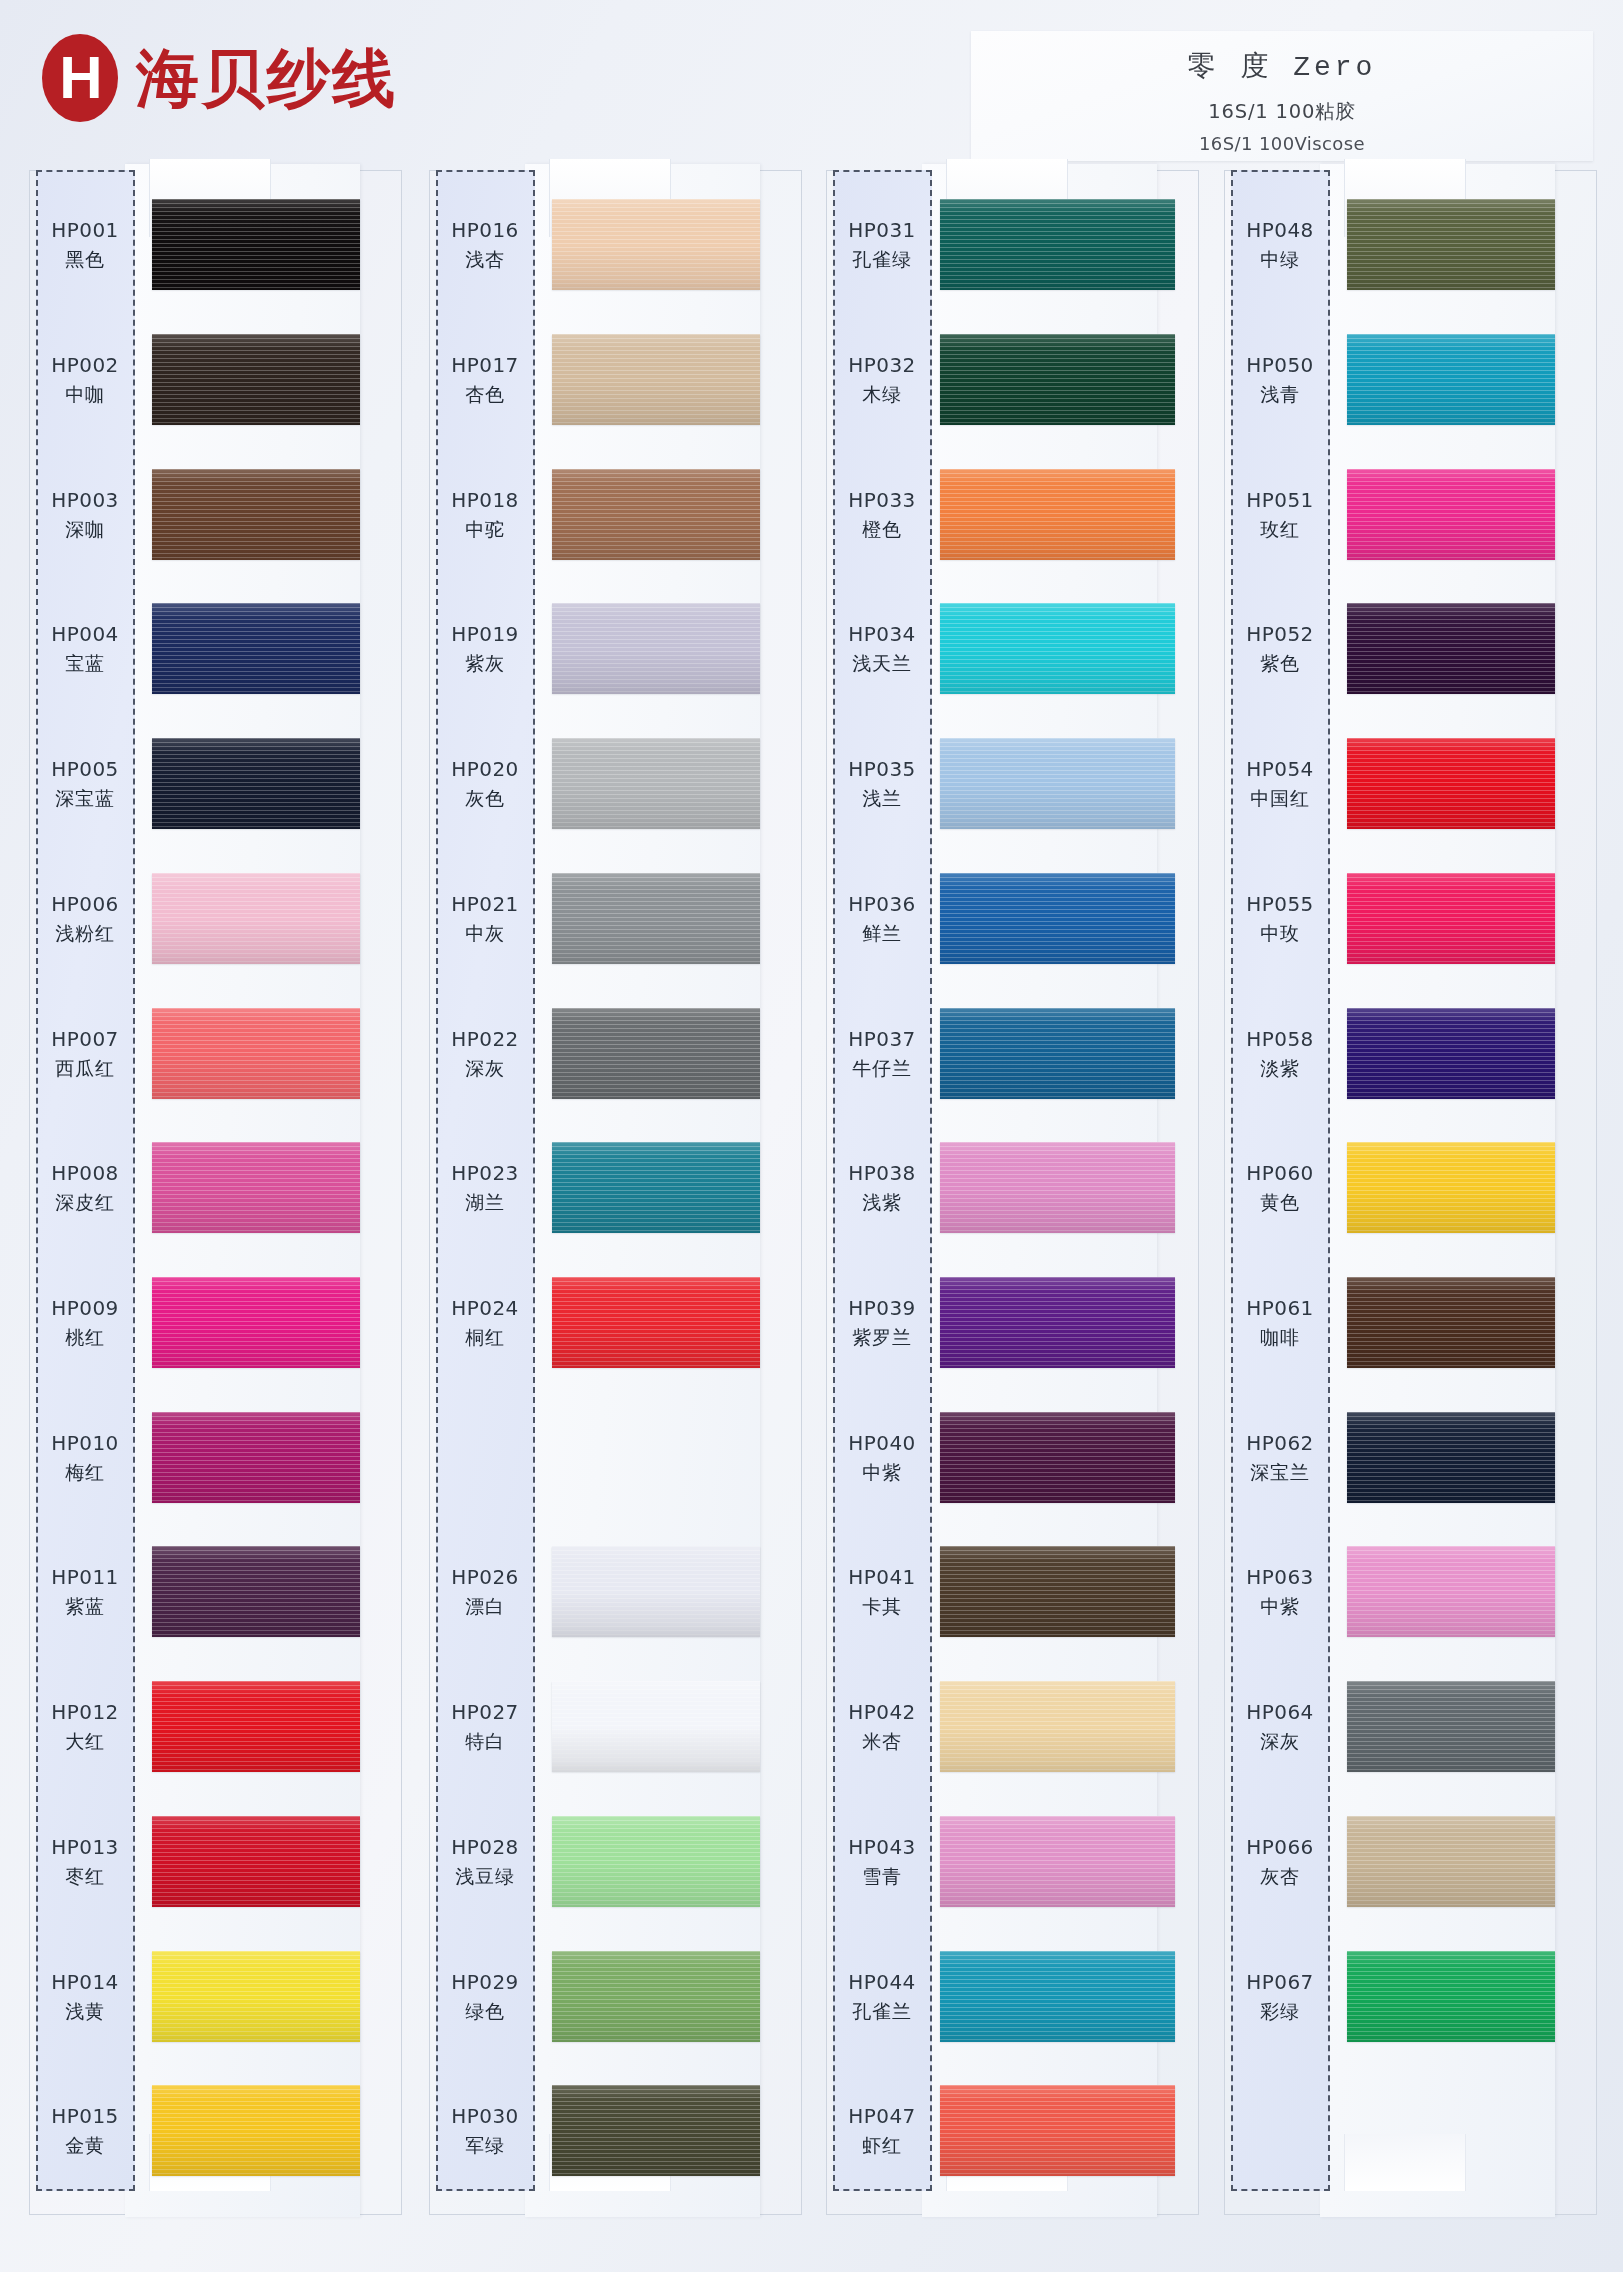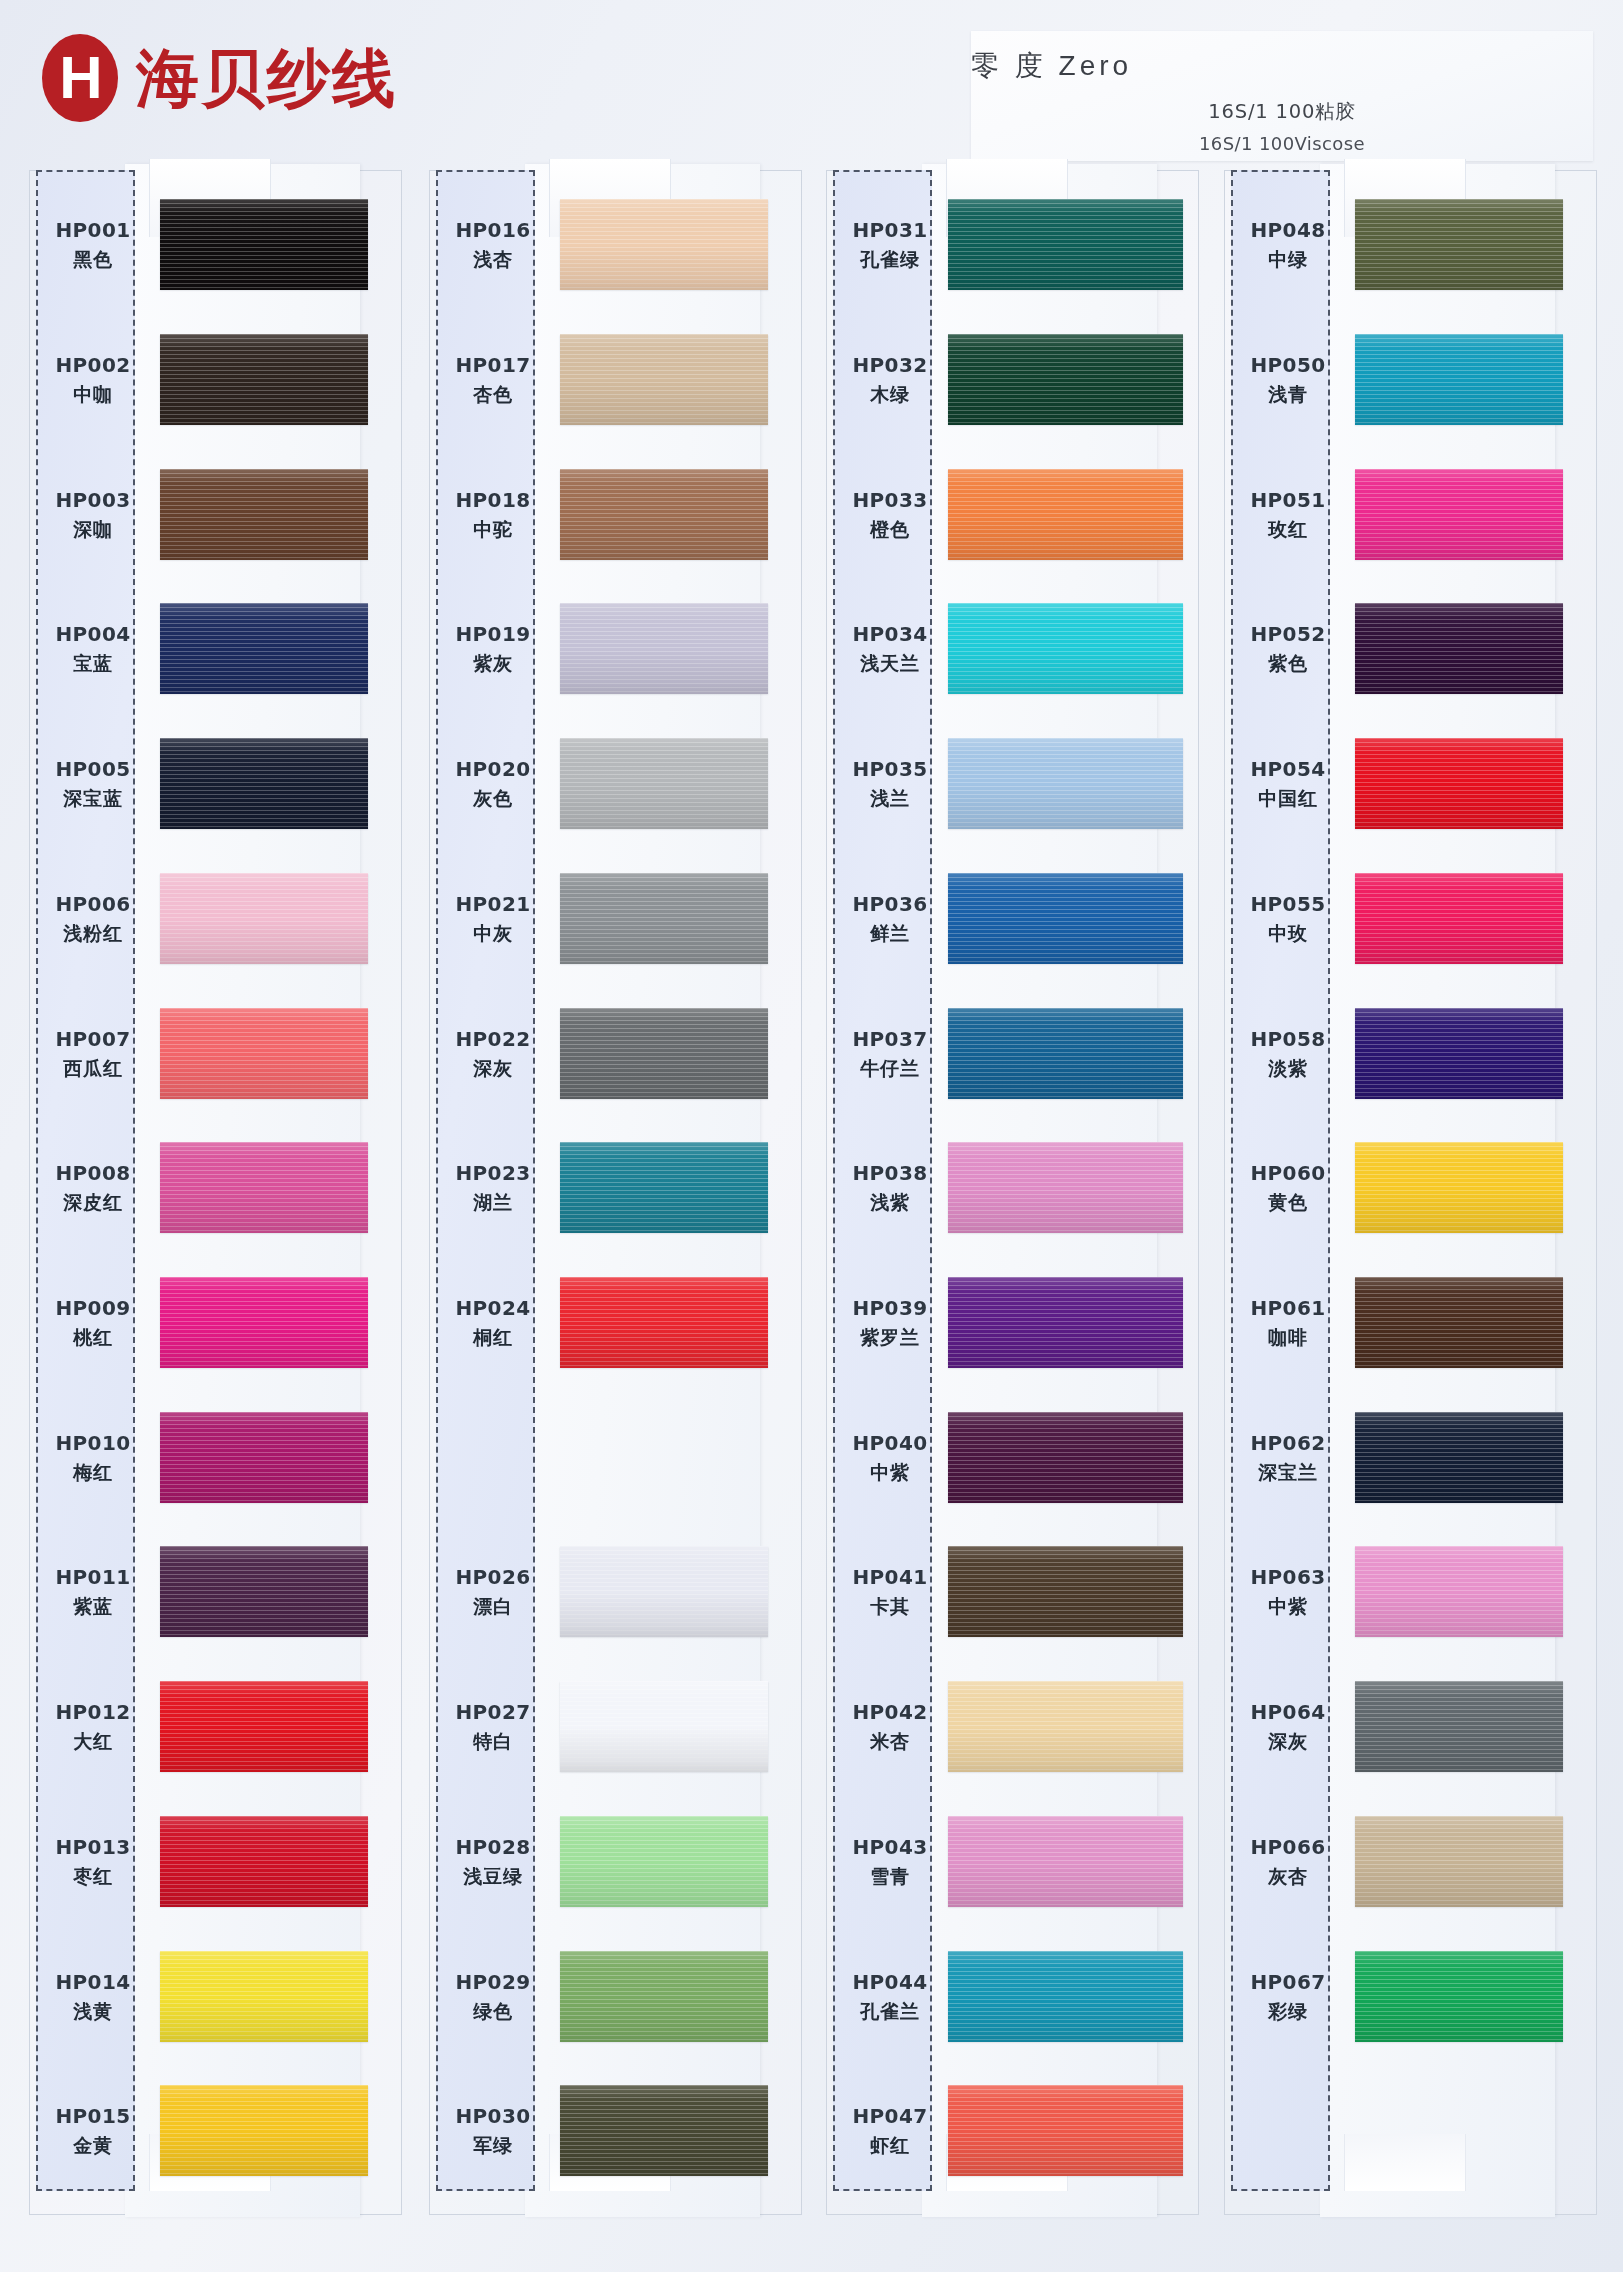--- a/index.html
+++ b/index.html
@@ -68,24 +68,25 @@
   #series-card {
     position: absolute;
     left: 971px; top: 31px;
     width: 622px; height: 130px;
     background: linear-gradient(160deg,#fdfdfe 0%,#f7f9fc 60%,#f1f4f9 100%);
     box-shadow: 0 0.8px 2.4px rgba(60,70,90,.10);
   }
   #series-title {
     position: absolute;
     left: 0; top: 16px; width: 100%;
+    text-align: center;
     font-size: 28px;
     color: #3b3f46;
     letter-spacing: 4px;
-    font-family: Liberation Sans, sans-serif;
+    font-family: Liberation Mono, monospace;
   }
   #series-spec-cn {
     position: absolute;
     left: 0; top: 67px; width: 100%;
     text-align: center;
     font-size: 19.5px;
     color: #41454c;
     letter-spacing: 0.8px;
     font-family: "DejaVu Sans", "Liberation Sans", sans-serif;
   }
@@ -160,24 +161,23 @@
     width: 99px;
     height: 2021px;
     background: linear-gradient(100deg,#dfe5f6 0%,#e6ebf9 40%,#dde4f5 100%);
     border: 2.4px dashed #4d5566;
     border-right-style: dashed;
   }
 
   
   .row {
     position: absolute;
-    left: 8px;
+    left: 0;
     width: 443px;
     height: 135px;
-    font-weight: bold;
   }
 
   .row-label {
     position: absolute;
     left: 6.5px; top: 0;
     width: 99px; height: 135px;
     display: flex;
     flex-direction: column;
     align-items: center;
     justify-content: center;

